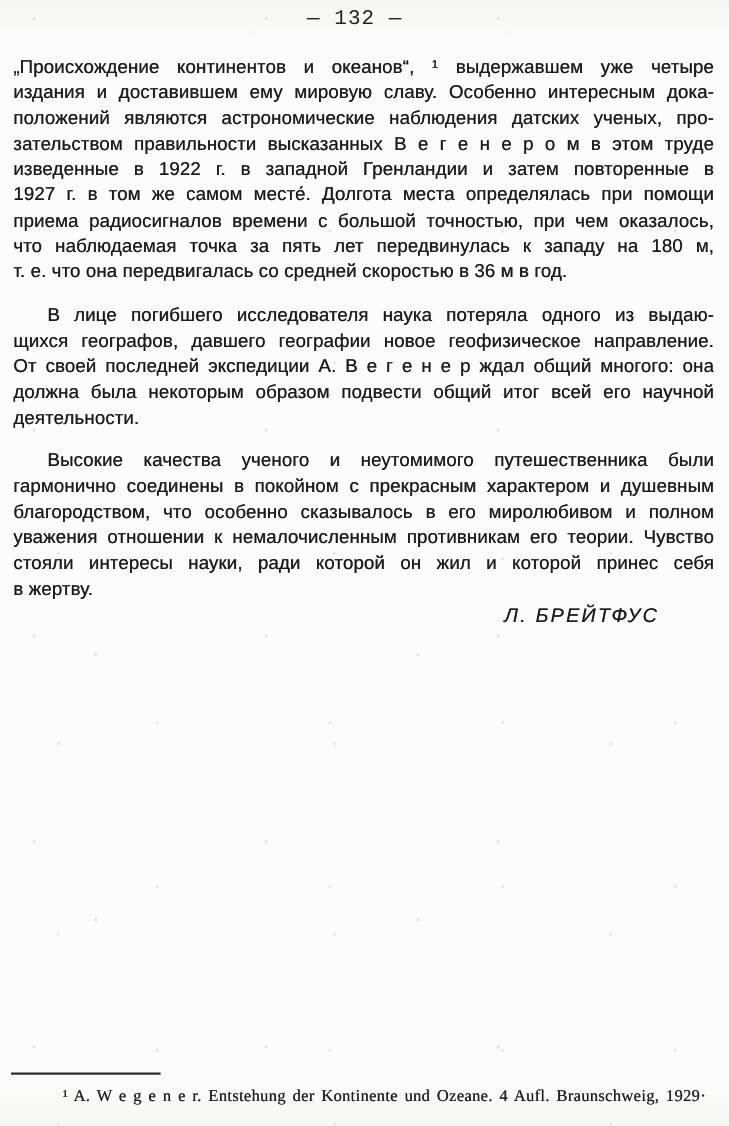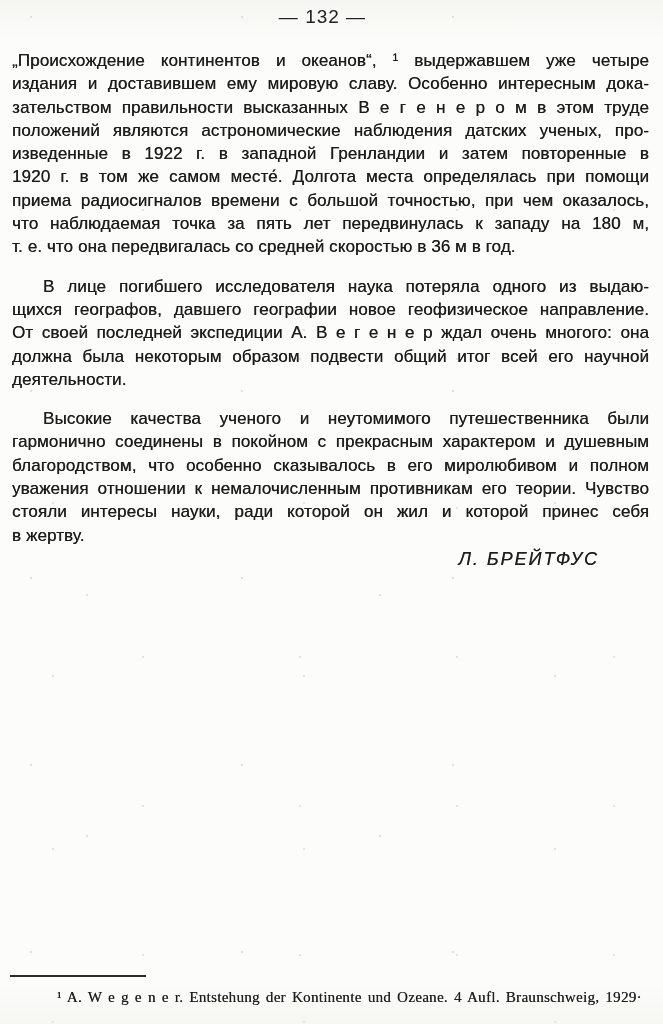--- a/index.html
+++ b/index.html
@@ -35,21 +35,21 @@
     color: #1c1c1c;
   }
 
   .page-number {
     position: absolute;
     top: 6px;
     left: 0;
     right: 0;
     text-align: center;
     padding-right: 18px;
-    font-family: Liberation Sans, sans-serif;
+    font-family: Liberation Mono, monospace;
     font-size: 19px;
     letter-spacing: 1px;
     color: #222;
   }
 
   .body-text {
     position: absolute;
     top: 49px;
     left: 12px;
     width: 637px;
@@ -114,30 +114,30 @@
 </head>
 <body>
 
 <div class="page">
 
   <div class="page-number">— 132 —</div>
 
   <div class="body-text">
     <div class="line">„Происхождение континентов и океанов“, ¹ выдержавшем уже четыре</div>
     <div class="line">издания и доставившем ему мировую славу. Особенно интересным дока-</div>
+    <div class="line">положений являются астрономические наблюдения датских ученых, про-</div>
     <div class="line">зательством правильности высказанных В е г е н е р о м в этом труде</div>
-    <div class="line">положений являются астрономические наблюдения датских ученых, про-</div>
     <div class="line">изведенные в 1922 г. в западной Гренландии и затем повторенные в</div>
-    <div class="line">1920 г. в том же самом месте́. Долгота места определялась при помощи</div>
+    <div class="line">1927 г. в том же самом месте́. Долгота места определялась при помощи</div>
     <div class="line">приема радиосигналов времени с большой точностью, при чем оказалось,</div>
     <div class="line">что наблюдаемая точка за пять лет передвинулась к западу на 180 м,</div>
     <div class="line para-end">т. е. что она передвигалась со средней скоростью в 36 м в год.</div>
     <div class="line indent">В лице погибшего исследователя наука потеряла одного из выдаю-</div>
     <div class="line">щихся географов, давшего географии новое геофизическое направление.</div>
-    <div class="line">От своей последней экспедиции А. В е г е н е р ждал очень многого: она</div>
+    <div class="line">От своей последней экспедиции А. В е г е н е р ждал общий многого: она</div>
     <div class="line">должна была некоторым образом подвести общий итог всей его научной</div>
     <div class="line para-end">деятельности.</div>
     <div class="line indent">Высокие качества ученого и неутомимого путешественника были</div>
     <div class="line">гармонично соединены в покойном с прекрасным характером и душевным</div>
     <div class="line">благородством, что особенно сказывалось в его миролюбивом и полном</div>
     <div class="line">уважения отношении к немалочисленным противникам его теории. Чувство</div>
     <div class="line">стояли интересы науки, ради которой он жил и которой принес себя</div>
     <div class="line para-end">в жертву.</div>
 
     <div class="signature">Л. БРЕЙТФУС</div>

